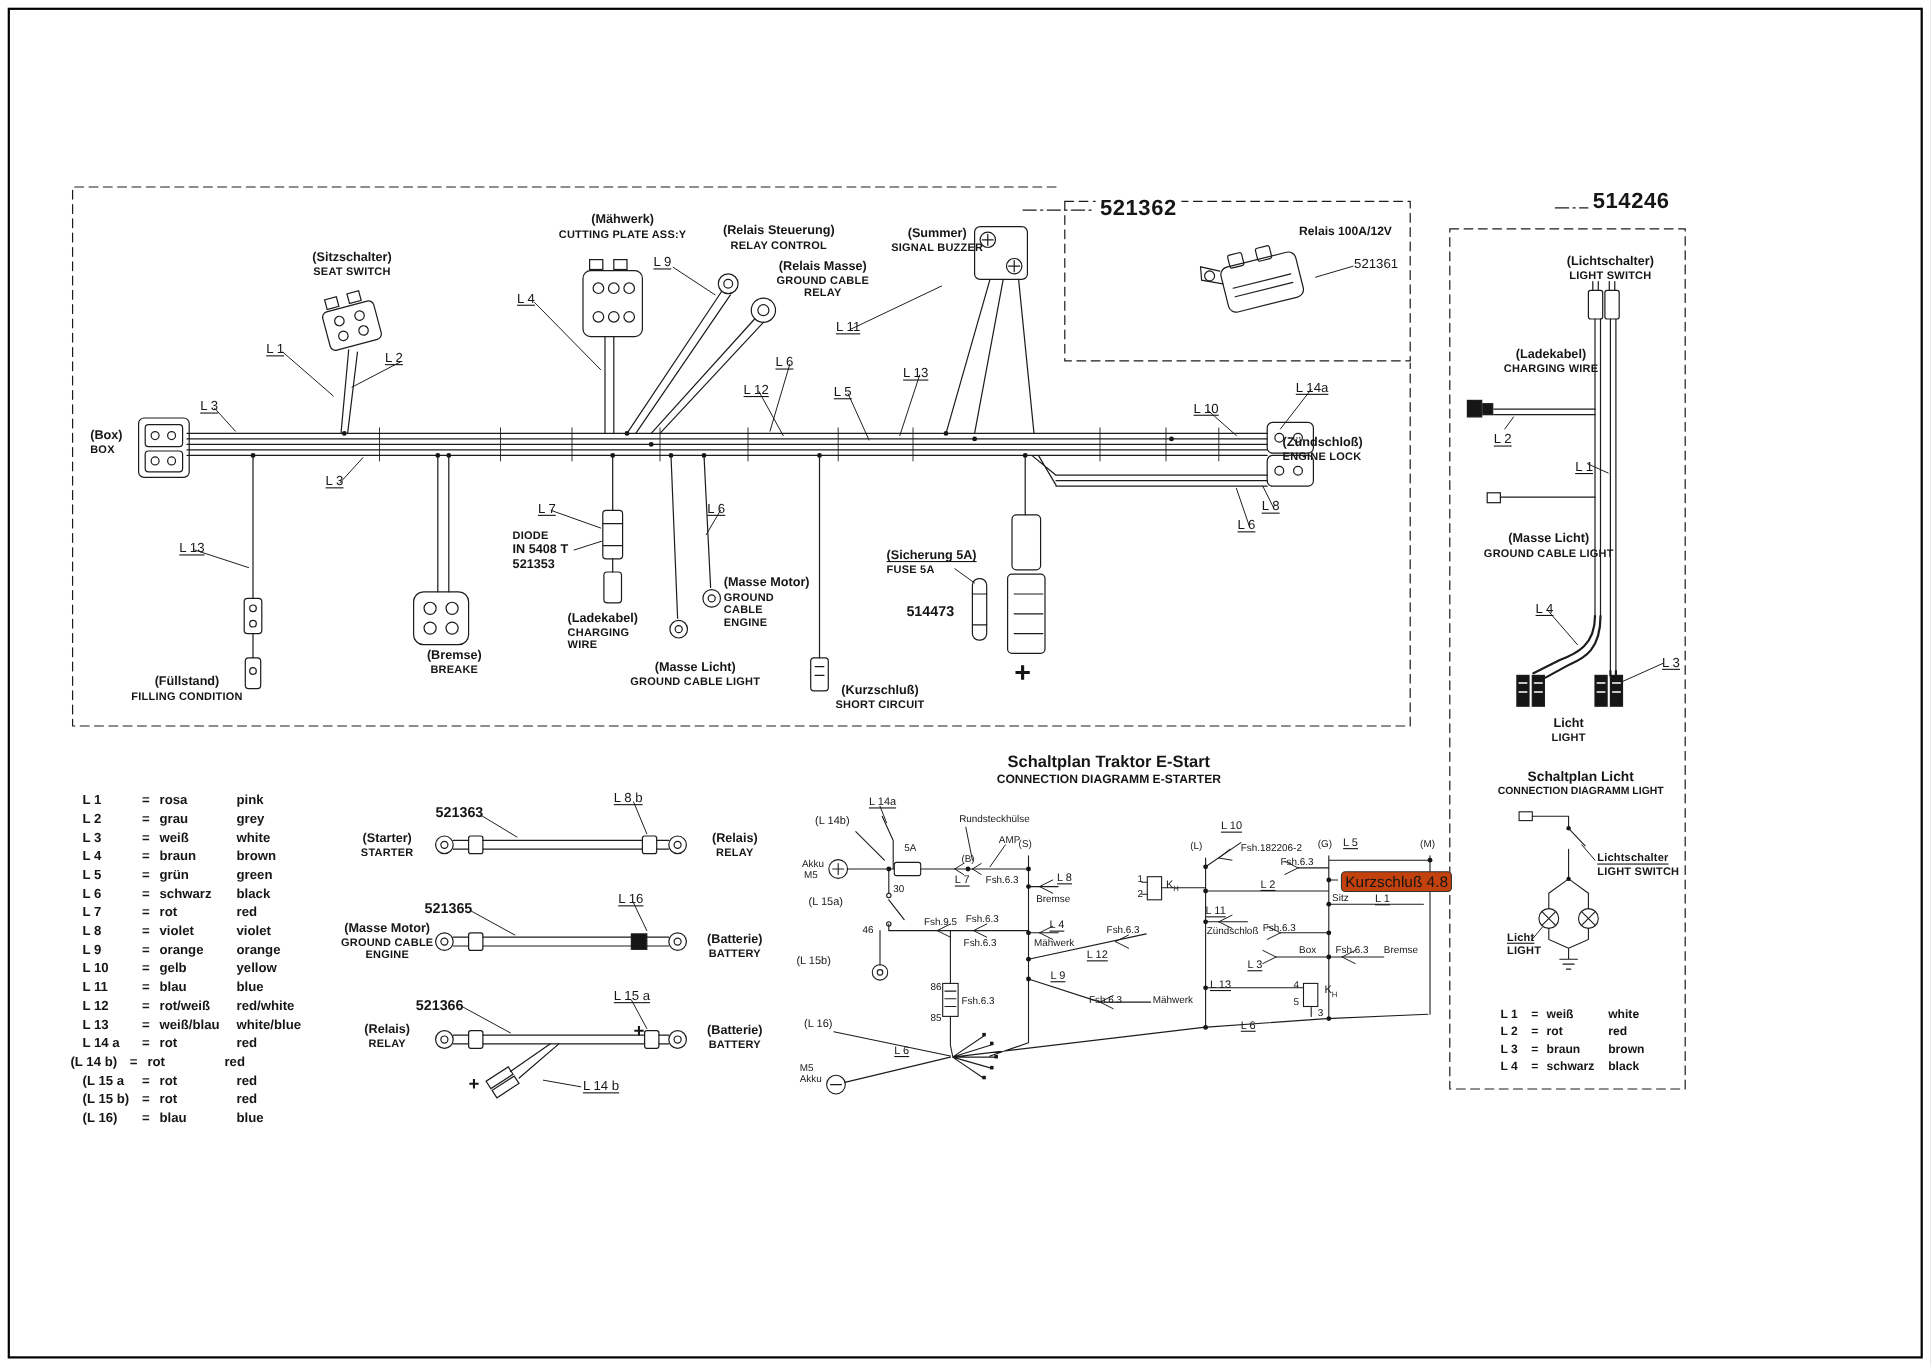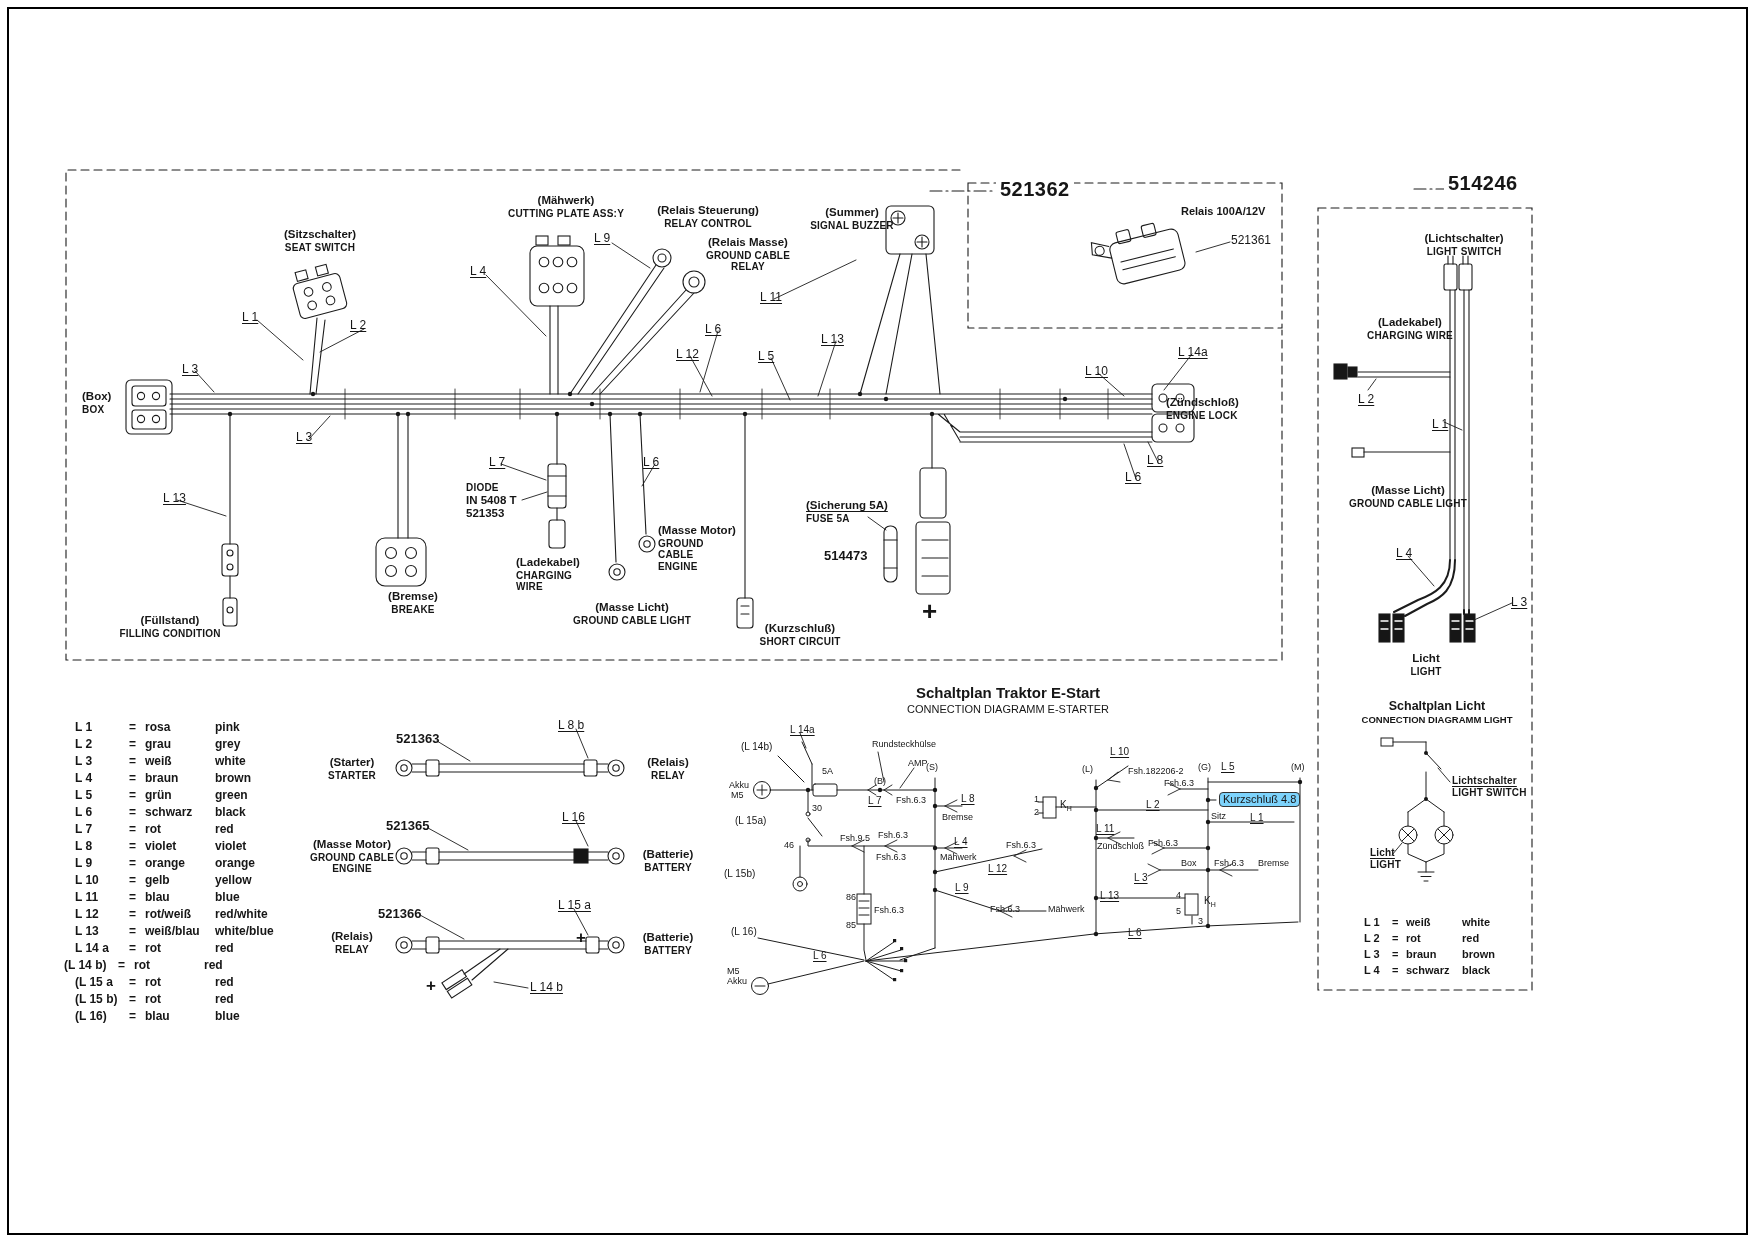--- a/index.html
+++ b/index.html
@@ -23,27 +23,27 @@
   .bigplus{font-weight:bold;font-size:26px}
   .lrow{font-size:12px;font-weight:bold}
   .lrow .c{display:inline-block;width:54px}
   .lrow .q{display:inline-block;width:16px}
   .lrow .d{display:inline-block;width:70px}
   .lrow2{font-size:11px;font-weight:bold}
   .lrow2 .c{display:inline-block;width:28px}
   .lrow2 .q{display:inline-block;width:14px}
   .lrow2 .d{display:inline-block;width:56px}
   .tt{font-weight:bold;font-size:15px;transform:translateX(-50%)}
-  .ts{font-weight:normal;font-size:11px;transform:translateX(-50%)}
+  .ts{font-weight:bold;font-size:11px;transform:translateX(-50%)}
   .tt2{font-weight:bold;font-size:12.5px;transform:translateX(-50%)}
   .ts2{font-weight:bold;font-size:9.5px;transform:translateX(-50%)}
   .s9{font-size:9px}
   .s10{font-size:10px}
   .su{font-size:10px;text-decoration:underline;text-underline-offset:2px}
-  .boxed{font-size:11px;border:1px solid #333;border-radius:4px;padding:0 3px;background:#7dd3fc}
+  .boxed{font-size:14px;border:1px solid #333;border-radius:4px;padding:0 3px;background:#c2410c}
   sub{font-size:7px}
 </style>
 </head>
 <body>
 
 <div class="canvas">
 <div class="frame"></div>
 
 <svg class="art" width="1755" height="1242" viewBox="0 0 1755 1242">
  <g stroke="#1c1c1c" fill="none" stroke-width="1.1" stroke-linecap="round">

